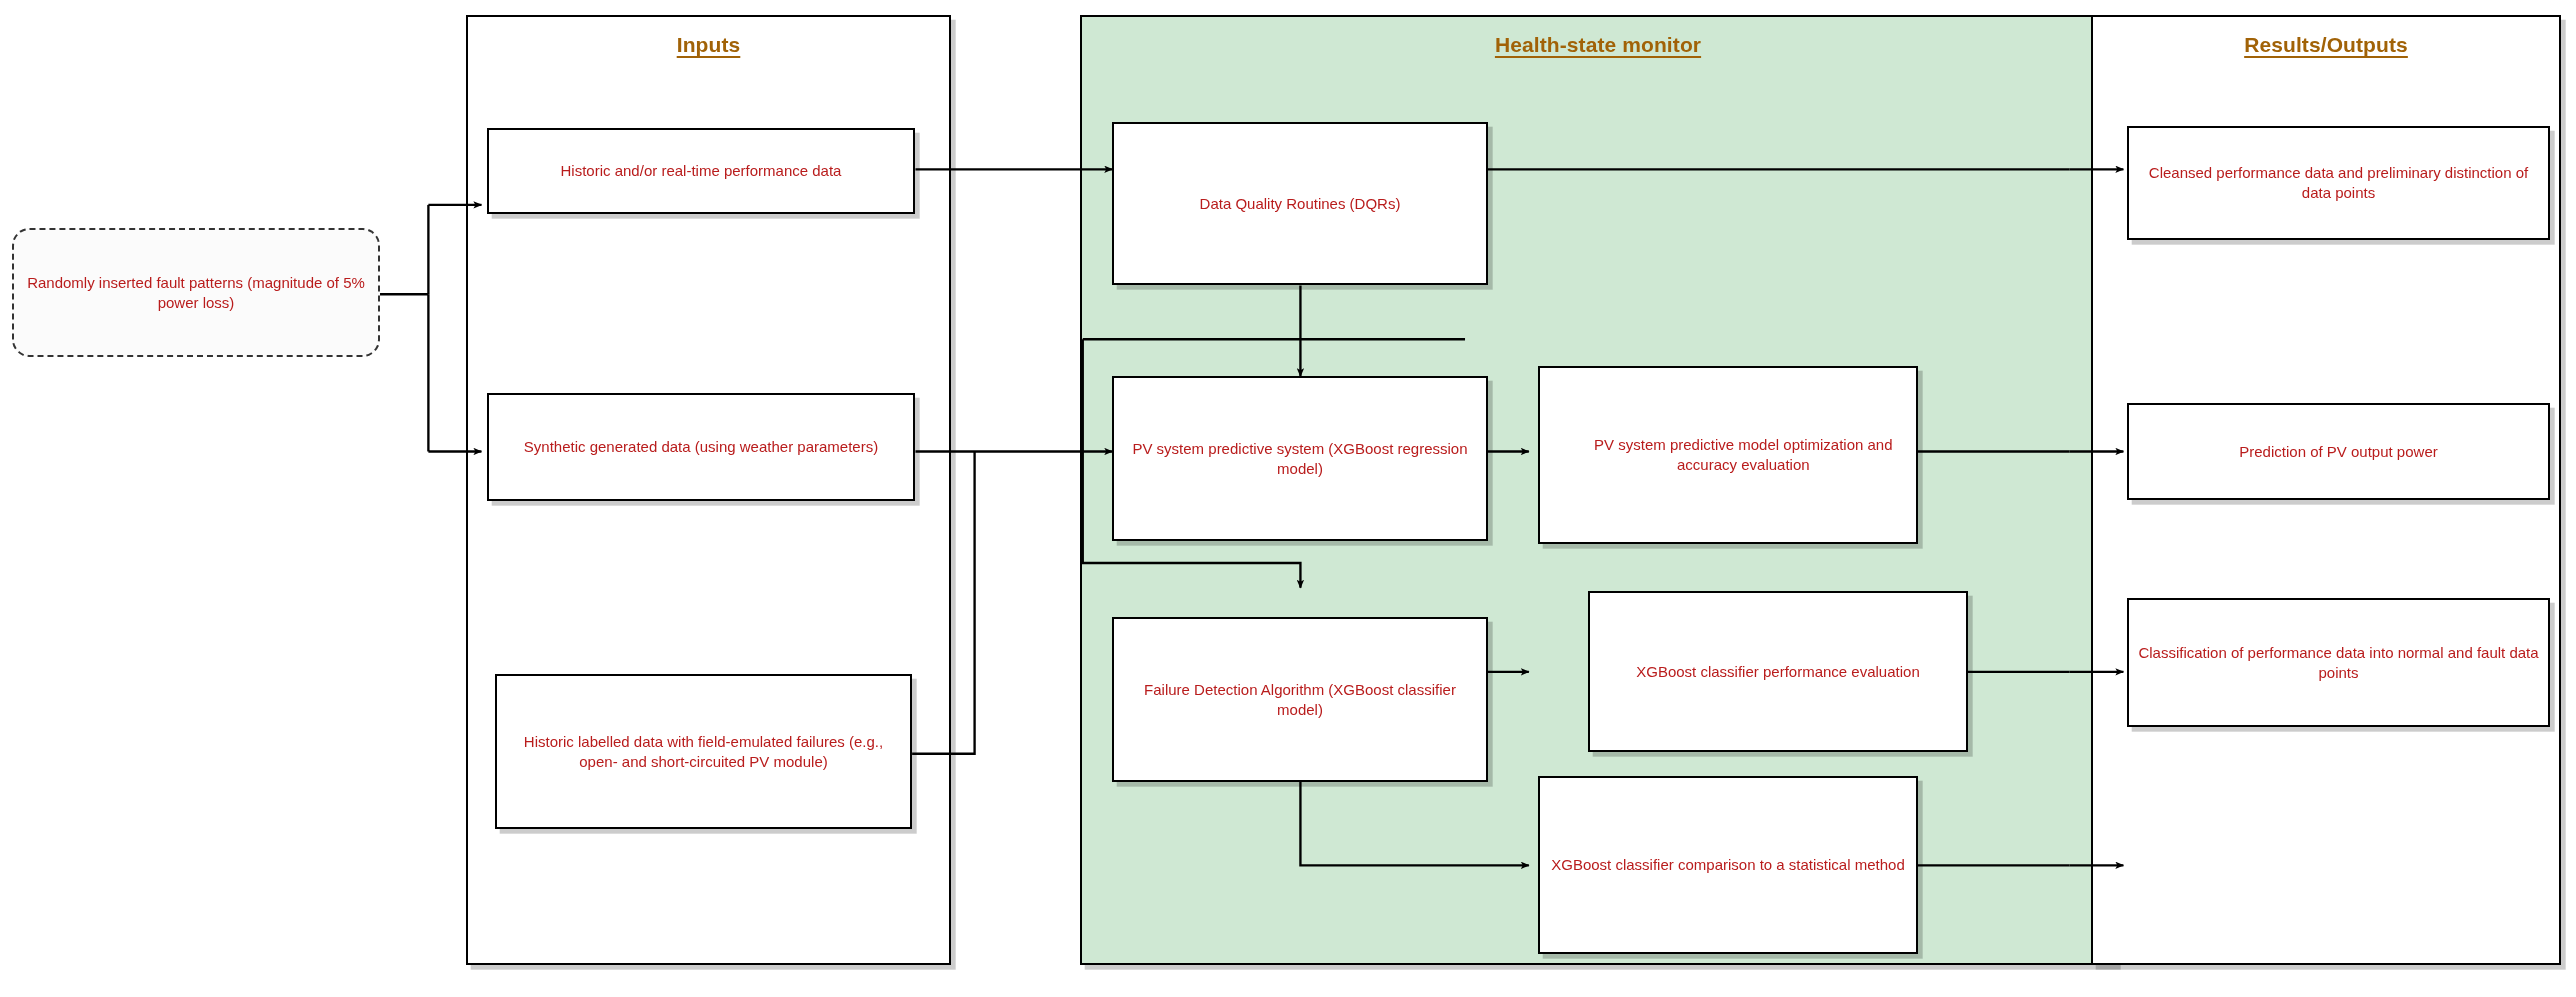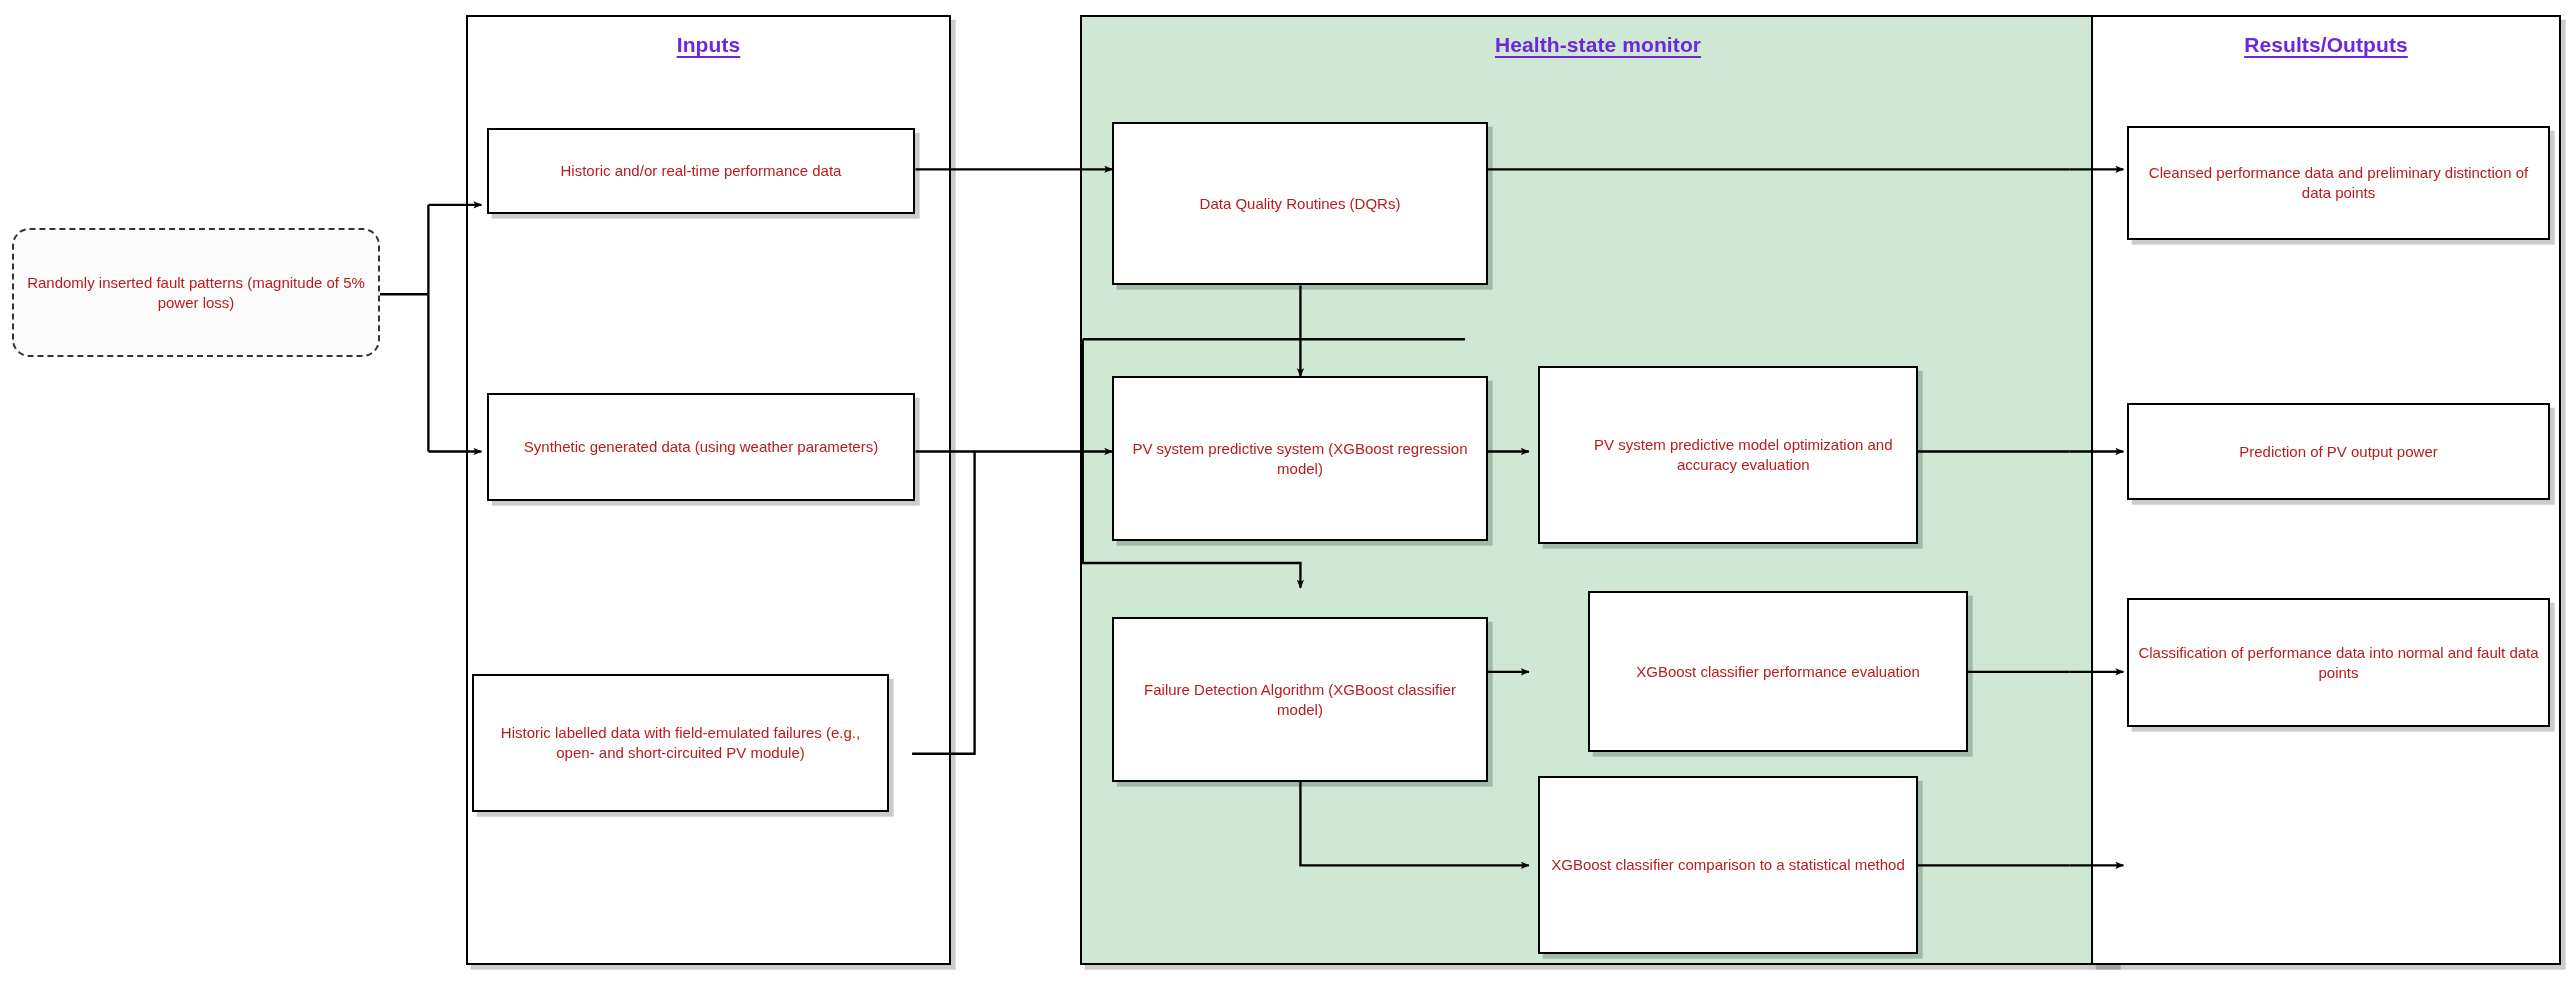--- a/index.html
+++ b/index.html
@@ -38,21 +38,21 @@
     border: 2px solid #000000;
   }
   .panel-title {
     position: absolute;
     left: 0;
     right: 0;
     top: 16px;
     text-align: center;
     font-size: 21px;
     font-weight: bold;
-    color: #6d28d9;
+    color: #a16207;
     text-decoration: underline;
     text-underline-offset: 4px;
     letter-spacing: 0.1px;
   }
   
   .node {
     position: absolute;
     box-sizing: border-box;
     border: 2px solid #000000;
     background: #ffffff;
@@ -147,21 +147,21 @@
   </div>
 
   <div class="node" style="left:487px; top:128px; width:428px; height:86px;">
     <span>Historic and/or real-time performance data</span>
   </div>
 
   <div class="node" style="left:487px; top:393px; width:428px; height:108px;">
     <span>Synthetic generated data (using weather parameters)</span>
   </div>
 
-  <div class="node" style="left:472px; top:674px; width:417px; height:138px;align-items:center;">
+  <div class="node" style="left:495px; top:674px; width:417px; height:155px;align-items:center;">
     <span>Historic labelled data with field-emulated failures (e.g., open- and short-circuited PV module)</span>
   </div>
 
   <div class="node" style="left:1112px; top:122px; width:376px; height:163px;">
     <span>Data Quality Routines (DQRs)</span>
   </div>
 
   <div class="node" style="left:1112px; top:376px; width:376px; height:165px;">
     <span>PV system predictive system (XGBoost regression model)</span>
   </div>

